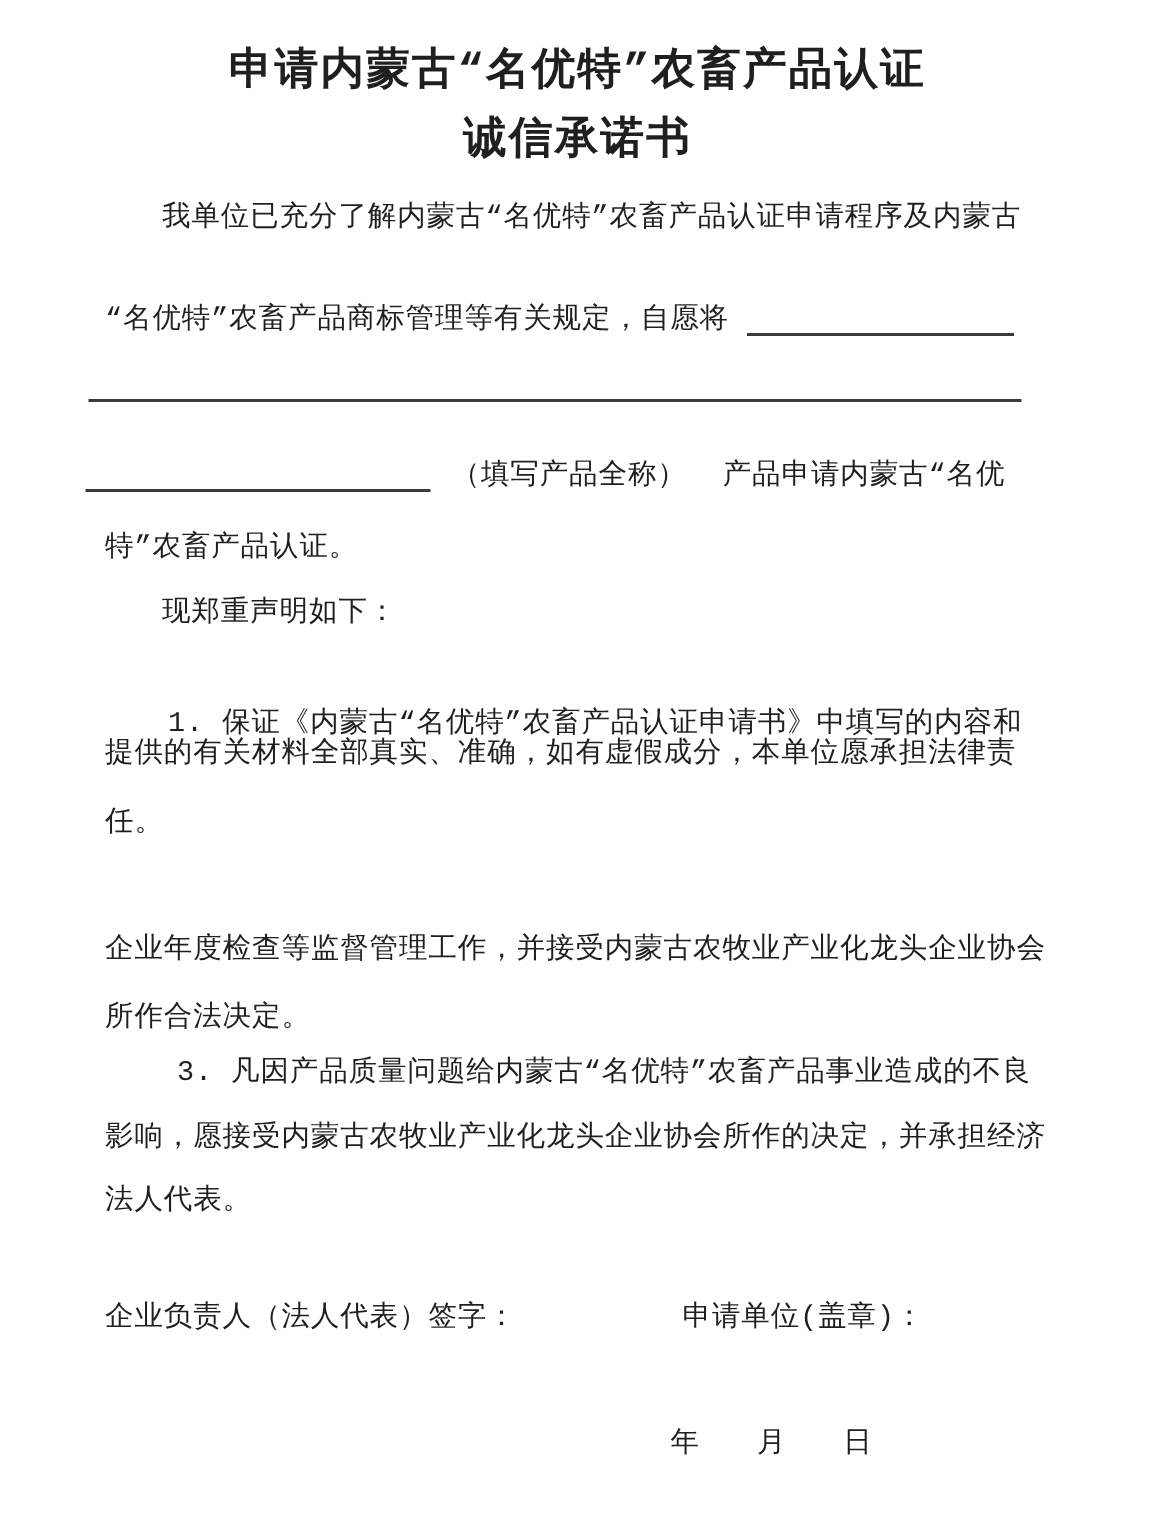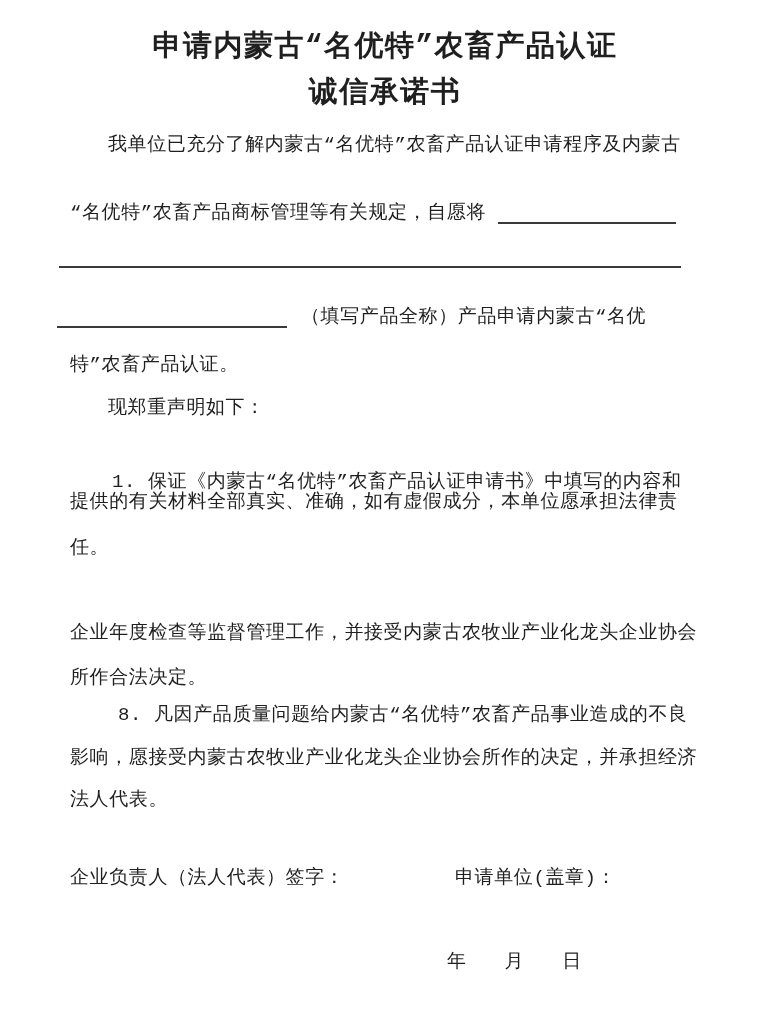--- a/index.html
+++ b/index.html
@@ -49,21 +49,21 @@
     top: 266px;
     left: 59px;
     width: 622px;
     height: 0;
     border-top: 2px solid #3a3a3a;
   }
 
   .product-line { top: 304px; left: 57px; }
   .blank-2 { width: 230px; vertical-align: -6px; }
   .product-caption { margin-left: 14px; }
-  .product-rest { margin-left: 0; }
+  .product-rest { margin-left: 24px; }
 
   .p-end   { top: 352px; left: 70px; }
   .declare { top: 395px; left: 108px; }
 
   .i1-l1 { top: 442px; left: 112px; margin-top: 27px; }
   .i1-l2 { top: 489px; left: 70px; }
   .i1-l3 { top: 535px; left: 70px; }
 
   .i2-l1 { top: 575px; left: 112px; }
   .i2-l2 { top: 620px; left: 70px; }
@@ -103,21 +103,21 @@
 
   <div class="line declare">现郑重声明如下：</div>
 
   <div class="line i1-l1">1. 保证《内蒙古“名优特”农畜产品认证申请书》中填写的内容和</div>
   <div class="line i1-l2">提供的有关材料全部真实、准确，如有虚假成分，本单位愿承担法律责</div>
   <div class="line i1-l3">任。</div>
 
   <div class="line i2-l2">企业年度检查等监督管理工作，并接受内蒙古农牧业产业化龙头企业协会</div>
   <div class="line i2-l3">所作合法决定。</div>
 
-  <div class="line i3-l1">8. 凡因产品质量问题给内蒙古“名优特”农畜产品事业造成的不良</div>
+  <div class="line i3-l1">3. 凡因产品质量问题给内蒙古“名优特”农畜产品事业造成的不良</div>
   <div class="line i3-l2">影响，愿接受内蒙古农牧业产业化龙头企业协会所作的决定，并承担经济</div>
   <div class="line i3-l3">法人代表。</div>
 
   <div class="line sign-left">企业负责人（法人代表）签字：</div>
   <div class="line sign-right">申请单位(盖章)：</div>
 
   <div class="line date-line">
     <span class="date-sep">年</span><span class="date-sep">月</span><span>日</span>
   </div>
 

